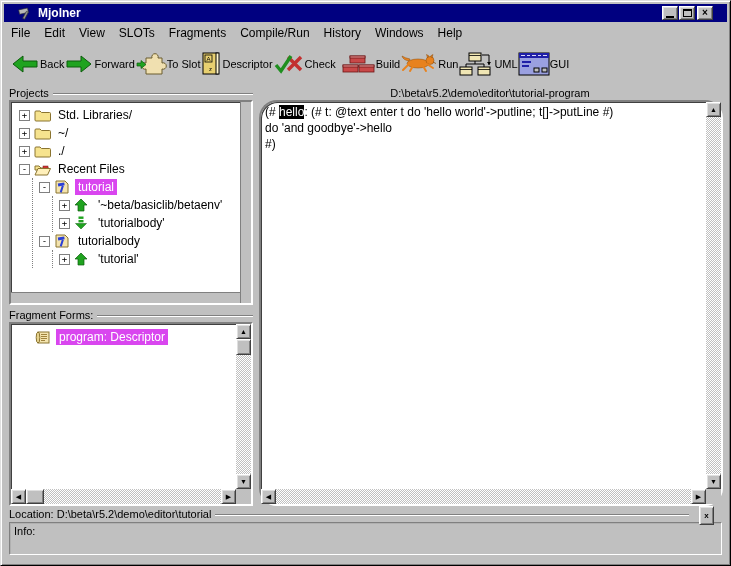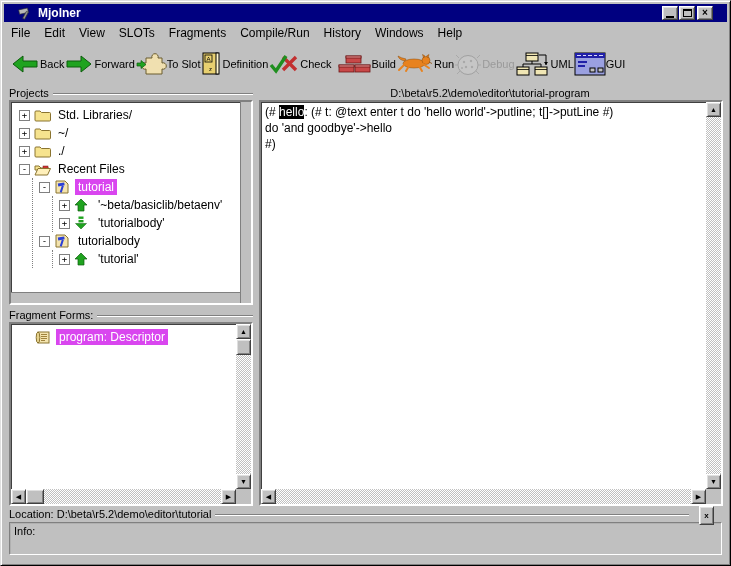--- a/index.html
+++ b/index.html
@@ -34,21 +34,21 @@
     justify-content:flex-end; font-size:11px; color:#000; }
   .tbtn .ticonbox { height:30px; display:flex; align-items:center; justify-content:center; }
   .tbtn.disabled { color:#9a9a9a; }
   
   .glabel { position:absolute; display:flex; align-items:center; font-size:11px; height:12px; }
   .glabel .txt { padding-right:4px; white-space:nowrap; }
   .etch { flex:1; height:2px; border-top:1px solid #808080; border-bottom:1px solid #fff; margin-top:1px; }
   
   .projects-panel { position:absolute; left:8px; top:99px; width:244px; height:205px; }
   .ff-panel       { position:absolute; left:8px; top:321px; width:244px; height:184px; }
-  .editor-panel   { position:absolute; left:258px; top:99px; width:464px; height:406px; }
+  .editor-panel   { position:absolute; left:258px; top:99px; width:464px; height:406px;border-radius:18px; }
   .panel-inner { position:absolute; inset:0; }
   .gray-strip-r { position:absolute; top:0; right:0; width:11px; bottom:0; background:#c0c0c0; border-left:1px solid #808080; }
   .gray-strip-b { position:absolute; left:0; right:11px; bottom:0; height:11px; background:#c0c0c0; border-top:1px solid #808080; }
   
   .sb-track { background:#c0c0c0;
     background-image: repeating-conic-gradient(#ffffff 0% 25%, #c0c0c0 0% 50%);
     background-size:2px 2px; }
   .sbtn { width:15px; height:15px; display:flex; align-items:center; justify-content:center;
     font-size:7px; color:#000; }
   .vscroll { position:absolute; top:0; right:0; width:15px; bottom:15px; display:flex; flex-direction:column; }
@@ -150,21 +150,21 @@
     <div class="tbtn">
       <span class="ticonbox">
         <svg width="22" height="26" viewBox="0 0 22 26">
           <rect x="3" y="2" width="15" height="21" fill="#e8d070" stroke="#000"></rect>
           <rect x="16" y="2" width="3" height="21" fill="#fff7d0" stroke="#000"></rect>
           <rect x="5" y="4" width="7" height="7" fill="none" stroke="#000" stroke-width="0.8"></rect>
           <text x="6.5" y="10" font-size="6" fill="#000" font-family="Liberation Sans, sans-serif">A</text>
           <text x="9" y="20" font-size="6" fill="#000" font-family="Liberation Sans, sans-serif">z</text>
         </svg>
       </span>
-        <span>Definition</span>
+        <span>Descriptor</span>
     </div>
     <div class="tbtn">
       <span class="ticonbox">
         <svg width="32" height="22" viewBox="0 0 32 22">
           <path d="M15 4 l13 13 M28 4 l-13 13" stroke="#c23030" stroke-width="3.4"></path>
           <path d="M3 12 l5 6 L18 3" stroke="#1f8f1f" stroke-width="3.4" fill="none"></path>
         </svg>
       </span>
         <span>Check</span>
     </div>
@@ -195,38 +195,20 @@
           <g stroke="#e8821e" stroke-width="2" stroke-linecap="round">
             <path d="M8 12 L3 17"></path>
               <path d="M13 13 L10 18"></path>
               <path d="M23 13 L26 18"></path>
               <path d="M27 11 L33 15"></path>
           </g>
           <path d="M33 9 l3 1.5" stroke="#8a4a08" stroke-width="0.8"></path>
         </svg>
       </span>
         <span>Run</span>
-    </div>
-    <div class="tbtn disabled">
-      <span class="ticonbox">
-        <svg width="28" height="24" viewBox="0 0 28 24">
-          <g stroke="#a8a8a8" stroke-width="1">
-            <path d="M5 6 L2 3 M23 6 L26 3 M4 13 H1 M24 13 H27 M6 19 L3 22 M22 19 L25 22" fill="none"></path>
-          </g>
-          <ellipse cx="14" cy="13" rx="10" ry="9.5" fill="#c6c6c6" stroke="#a0a0a0"></ellipse>
-          <g fill="#a8a8a8">
-              <circle cx="10" cy="10" r="1.2"></circle>
-              <circle cx="17" cy="9" r="1.2"></circle>
-              <circle cx="12" cy="15" r="1.2"></circle>
-              <circle cx="18" cy="15" r="1.2"></circle>
-              <circle cx="8" cy="16" r="1"></circle>
-            </g>
-        </svg>
-      </span>
-        <span>Debug</span>
     </div>
     <div class="tbtn">
       <span class="ticonbox">
         <svg width="36" height="26" viewBox="0 0 36 26">
           <path d="M24 4 H31 V14" stroke="#000" fill="none"></path>
             <path d="M31 14 l-2 -3 h4 z" fill="#000"></path>
           <path d="M17 10 V13 H8 V16 M17 13 H26 V16" stroke="#000" fill="none"></path>
           <g stroke="#000" fill="#f0e6b4">
             <rect x="11" y="2" width="12" height="8"></rect>
               <rect x="2" y="16" width="12" height="8"></rect>

